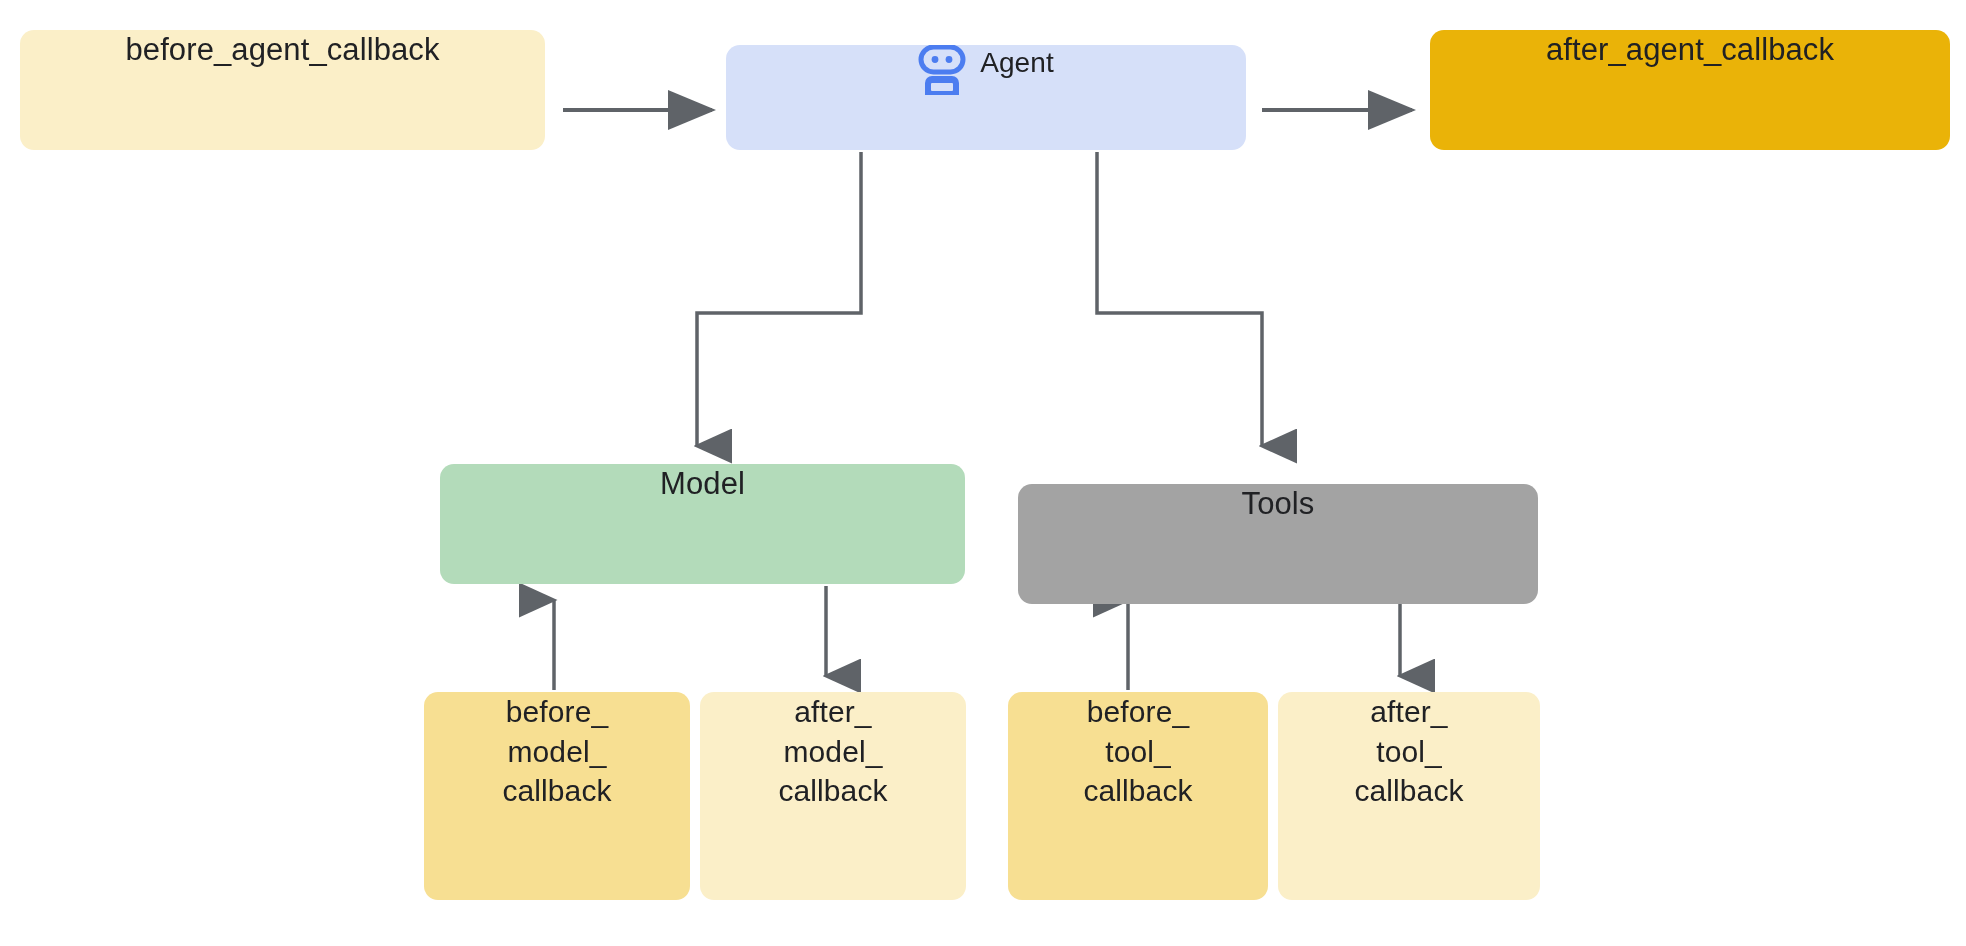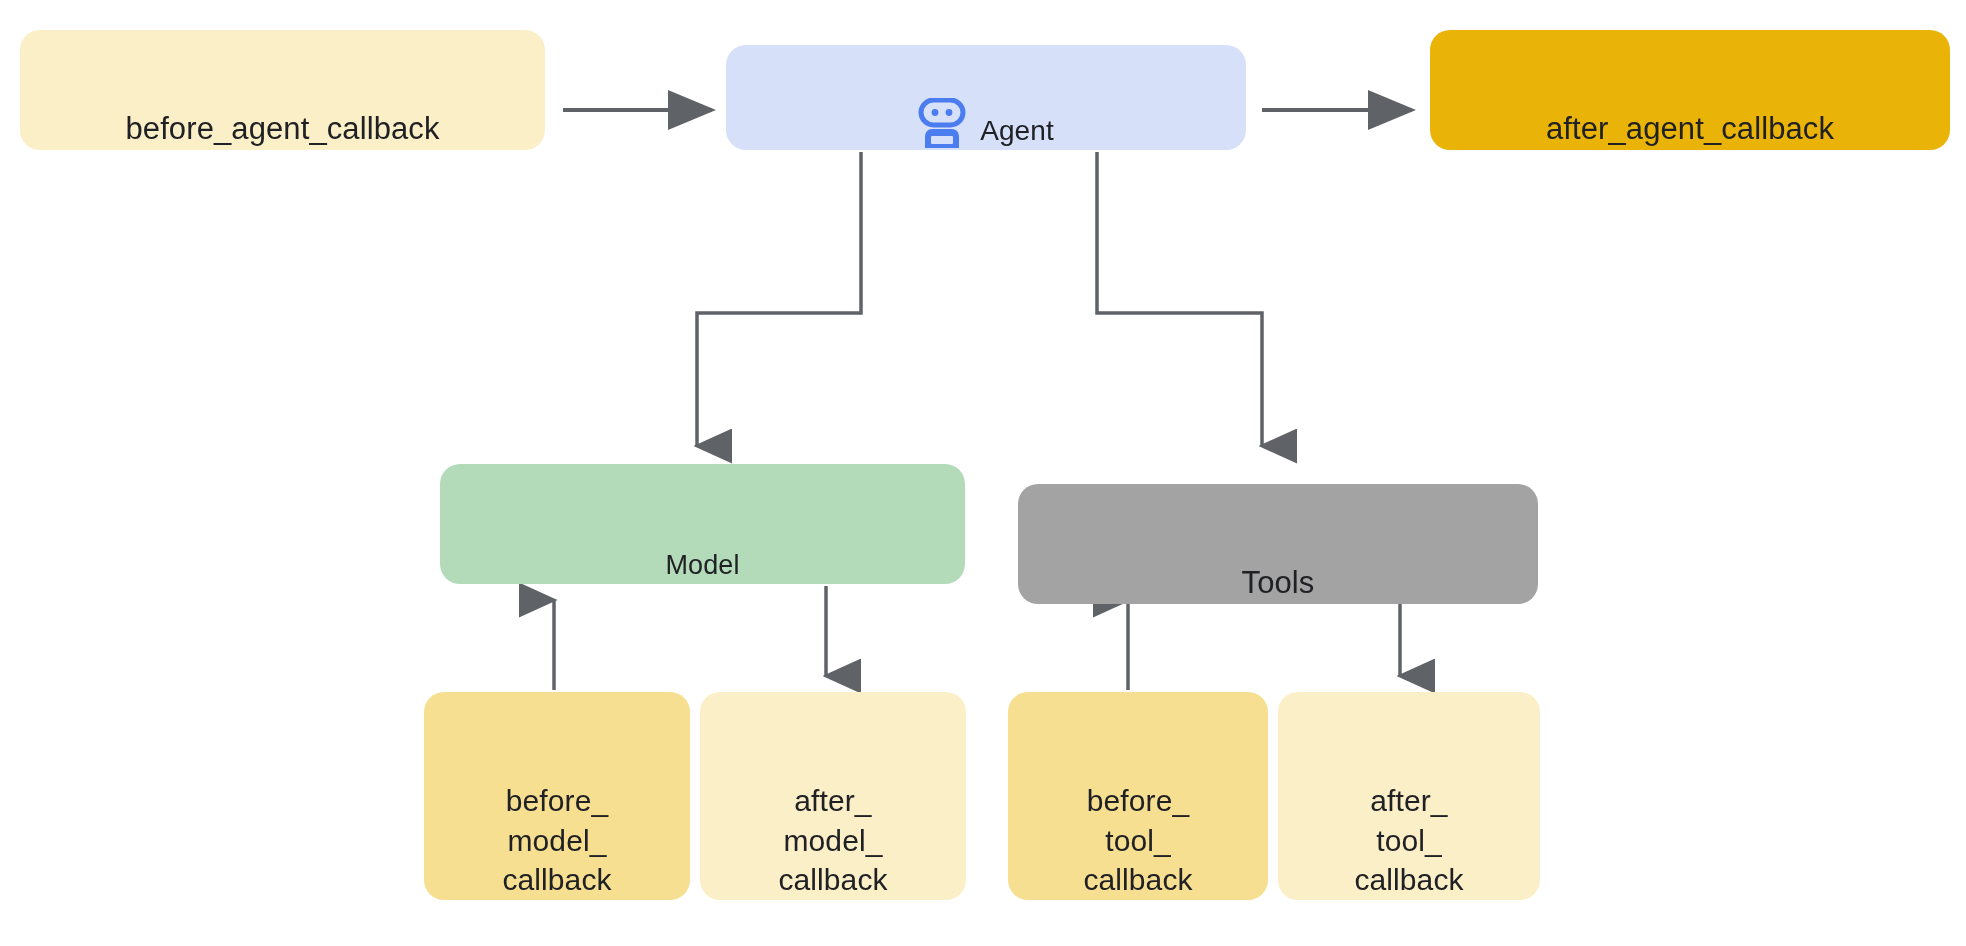--- a/index.html
+++ b/index.html
@@ -29,24 +29,24 @@
     top: 0;
     width: 1966px;
     height: 946px;
     pointer-events: none;
   }
 
   .node {
     position: absolute;
     box-sizing: border-box;
     display: flex;
-    align-items: flex-end;
+    align-items: flex-start;
     justify-content: center;
     text-align: center;
-    border-radius: 20px;
+    border-radius: 14px;
     line-height: 1.32;
     white-space: pre-line;
     letter-spacing: 0.1px;
   }
 
   
   #node-before-agent-callback {
     left: 20px;  top: 30px;
     width: 525px; height: 120px;
     font-size: 31px;
@@ -60,21 +60,21 @@
   #node-after-agent-callback {
     left: 1430px; top: 30px;
     width: 520px; height: 120px;
     font-size: 31px;
   }
 
   
   #node-model {
     left: 440px; top: 464px;
     width: 525px; height: 120px;
-    font-size: 27px;
+    font-size: 31px;
   }
   #node-tools {
     left: 1018px; top: 464px;
     width: 520px; height: 120px;
     font-size: 31px;
   }
 
   
   #node-before-model-callback {
     left: 424px; top: 692px;

